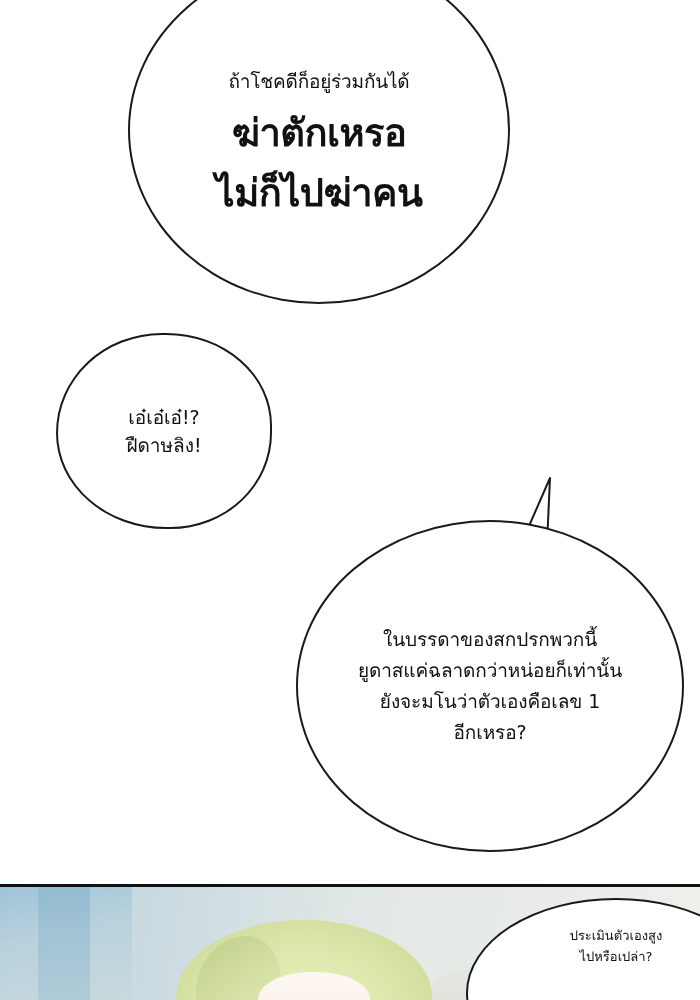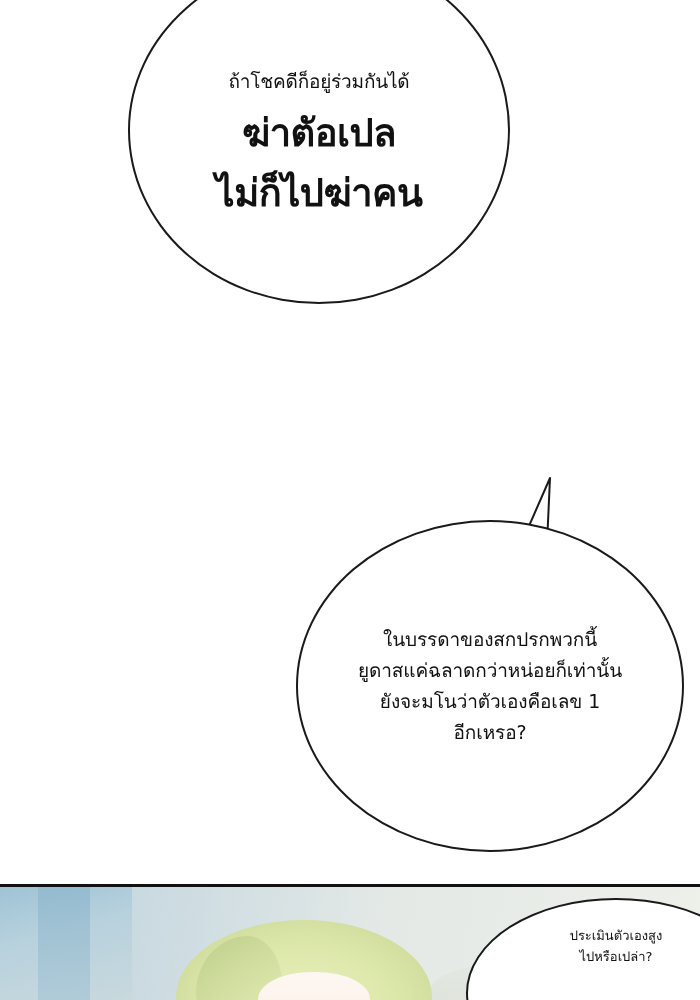--- a/index.html
+++ b/index.html
@@ -190,24 +190,28 @@
     opacity: .55;
   }
 </style>
 </head>
 <body>
 
 <div id="page">
 
   <div class="bubble" id="bubble-shout">
     <div class="line-small">ถ้าโชคดีก็อยู่ร่วมกันได้</div>
-    <div class="line-big">ฆ่าตัอเปล</div>
+    <div class="line-big">ฆ่าตักเหรอ</div>
     <div class="line-big" style="margin-top:10px">ไม่ก็ไปฆ่าคน</div>
   </div>
 
+  <div class="bubble" id="bubble-huh">
+    <div class="line">เอ๋เอ๋เอ๋!?</div>
+    <div class="line">ฝืดาษลิง!</div>
+  </div>
 
   <svg id="bubble-monologue-tail" viewBox="0 0 60 110">
     <path d="M56 8 L14 104 L52 96 Z" fill="#ffffff" stroke="#1a1a1a" stroke-width="2" stroke-linejoin="round"></path>
     <rect x="14" y="86" width="42" height="22" fill="#ffffff" stroke="none"></rect>
   </svg>
 
   <div class="bubble" id="bubble-monologue">
     <div class="line">ในบรรดาของสกปรกพวกนี้</div>
     <div class="line">ยูดาสแค่ฉลาดกว่าหน่อยก็เท่านั้น</div>
     <div class="line">ยังจะมโนว่าตัวเองคือเลข 1</div>

